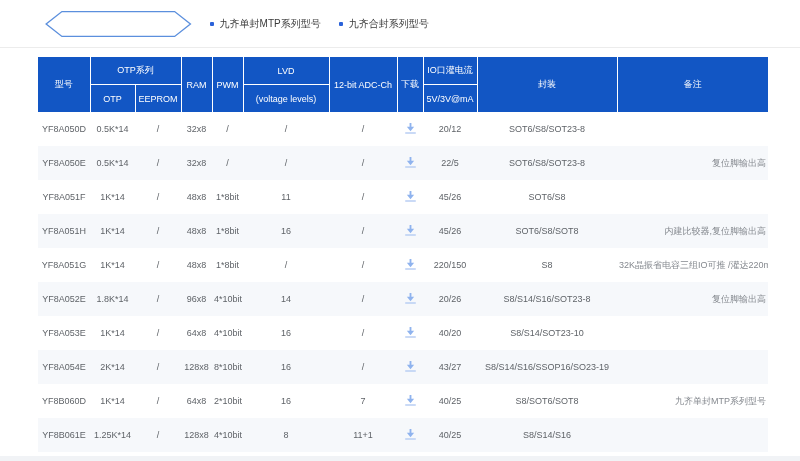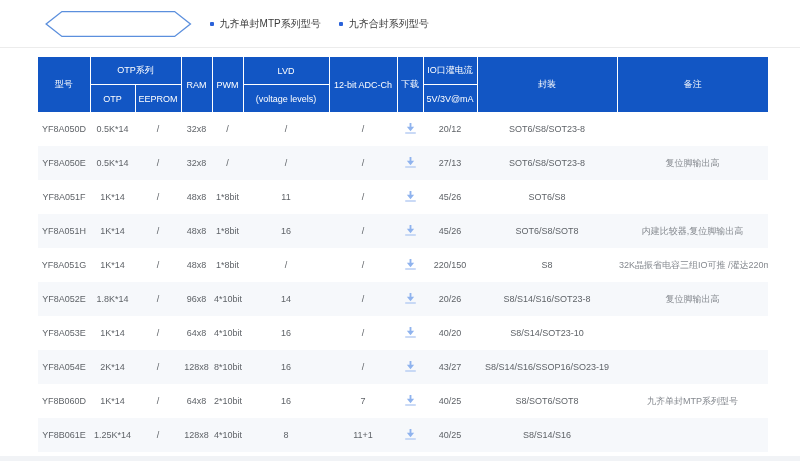--- a/index.html
+++ b/index.html
@@ -42,21 +42,21 @@
     font-weight:normal; height:27px; padding:0 2px;
     text-align:center; overflow:hidden; white-space:nowrap;
   }
   thead th.bl { border-left:1px solid rgba(255,255,255,0.45); }
   thead th.bt { border-top:1px solid rgba(255,255,255,0.45); }
   tbody td {
     text-align:center; height:34px; padding:0 2px;
     color:#5f6368; overflow:hidden; white-space:nowrap;
   }
   tbody tr:nth-child(even) { background:#f6f8fb; }
-  tbody td.remark-cell { color:#85898f; }
+  tbody td.remark-cell { color:#85898f;text-align:right; }
   .dl { display:inline-block; line-height:0; cursor:pointer; }
   .bottom-strip {
     position:absolute; left:0; bottom:0; width:100%; height:5px;
     background:#f1f3f6;
   }
 </style>
 </head>
 <body style="--accent: #2b62d9; --header-bg: #1256c4;">
 
 <div class="tabbar">
@@ -136,21 +136,21 @@
           <td>/</td>
           <td>32x8</td>
           <td>/</td>
           <td>/</td>
           <td>/</td>
           <td><span class="dl"><svg width="13" height="11" viewBox="0 0 14 12">
                 <rect x="6" y="0" width="2" height="4.5" fill="#8fb3ee"></rect>
                 <polygon points="3,4 11,4 7,9" fill="#8fb3ee"></polygon>
                 <rect x="1" y="10" width="12" height="1.8" rx="0.9" fill="#b9cef4"></rect>
               </svg></span></td>
-          <td>27/13</td>
+          <td>22/5</td>
           <td>SOT6/S8/SOT23-8</td>
           <td class="remark-cell">复位脚输出高</td>
         </tr>
         <tr>
           <td>YF8A051F</td>
           <td>1K*14</td>
           <td>/</td>
           <td>48x8</td>
           <td>1*8bit</td>
           <td>11</td>

